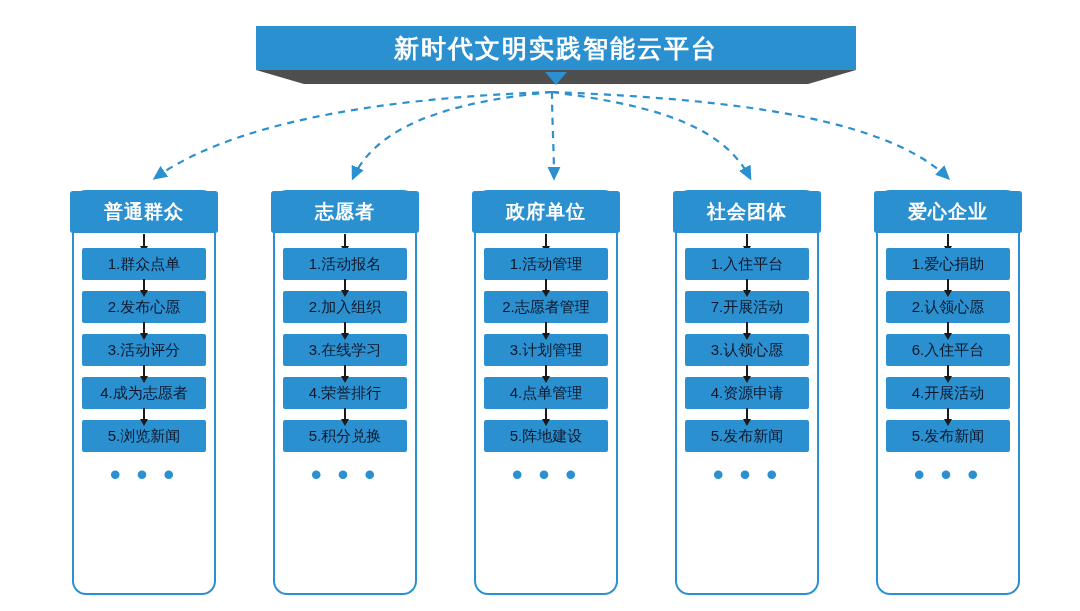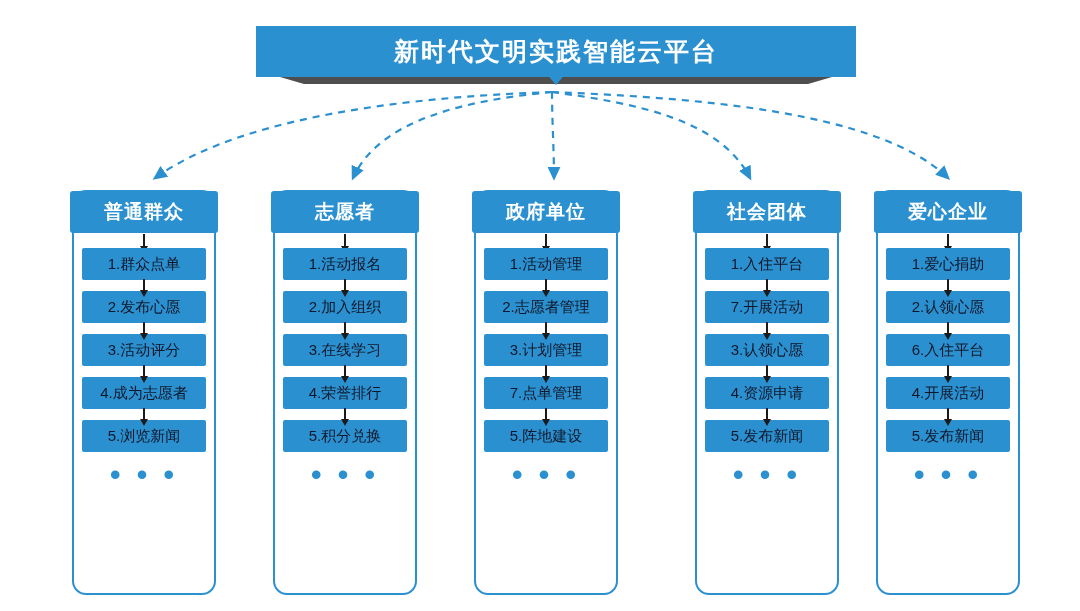--- a/index.html
+++ b/index.html
@@ -19,21 +19,21 @@
     width: 1080px;
     height: 611px;
   }
 
   
   .title-banner {
     position: absolute;
     left: 256px;
     top: 26px;
     width: 600px;
-    height: 51px;
+    height: 44px;
     background: #2b90cf;
     color: #ffffff;
     font-size: 25px;
     font-weight: bold;
     letter-spacing: 2px;
     display: flex;
     align-items: center;
     justify-content: center;
   }
   .title-shadow {
@@ -81,21 +81,21 @@
     width: 144px;
     height: 405px;
     border: 2px solid #2b90cf;
     border-radius: 14px;
     box-sizing: border-box;
     background: #ffffff;
   }
   .col-0 { left: 72px; }
   .col-1 { left: 273px; text-decoration: underline; }
   .col-2 { left: 474px; }
-  .col-3 { left: 675px; margin-left: 20px; }
+  .col-3 { left: 675px; }
   .col-4 { left: 876px; }
 
   .col-header {
     position: absolute;
     top: -1px;
     left: 50%;
     transform: translateX(-50%);
     width: 148px;
     height: 42px;
     background: #2b90cf;
@@ -281,21 +281,21 @@
         <div class="arrow-down"></div>
         <div class="item">
             <span>2.志愿者管理</span>
           </div>
         <div class="arrow-down"></div>
         <div class="item">
             <span>3.计划管理</span>
           </div>
         <div class="arrow-down"></div>
         <div class="item">
-            <span>7.点单管理</span>
+            <span>4.点单管理</span>
           </div>
         <div class="arrow-down"></div>
         <div class="item">
             <span>5.阵地建设</span>
           </div>
         <div class="ellipsis">• • •</div>
       </div>
     </div>
 
     <div class="column col-3">

